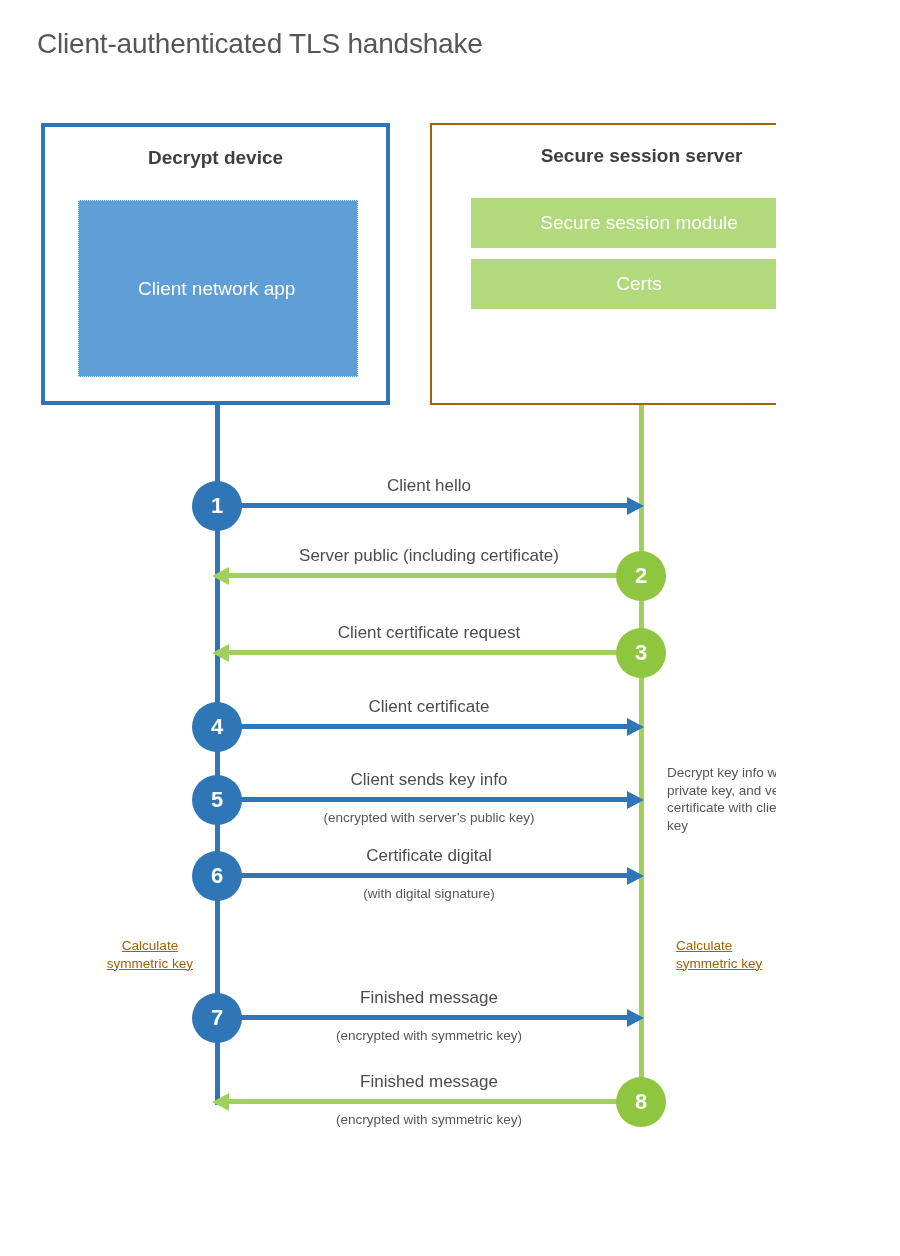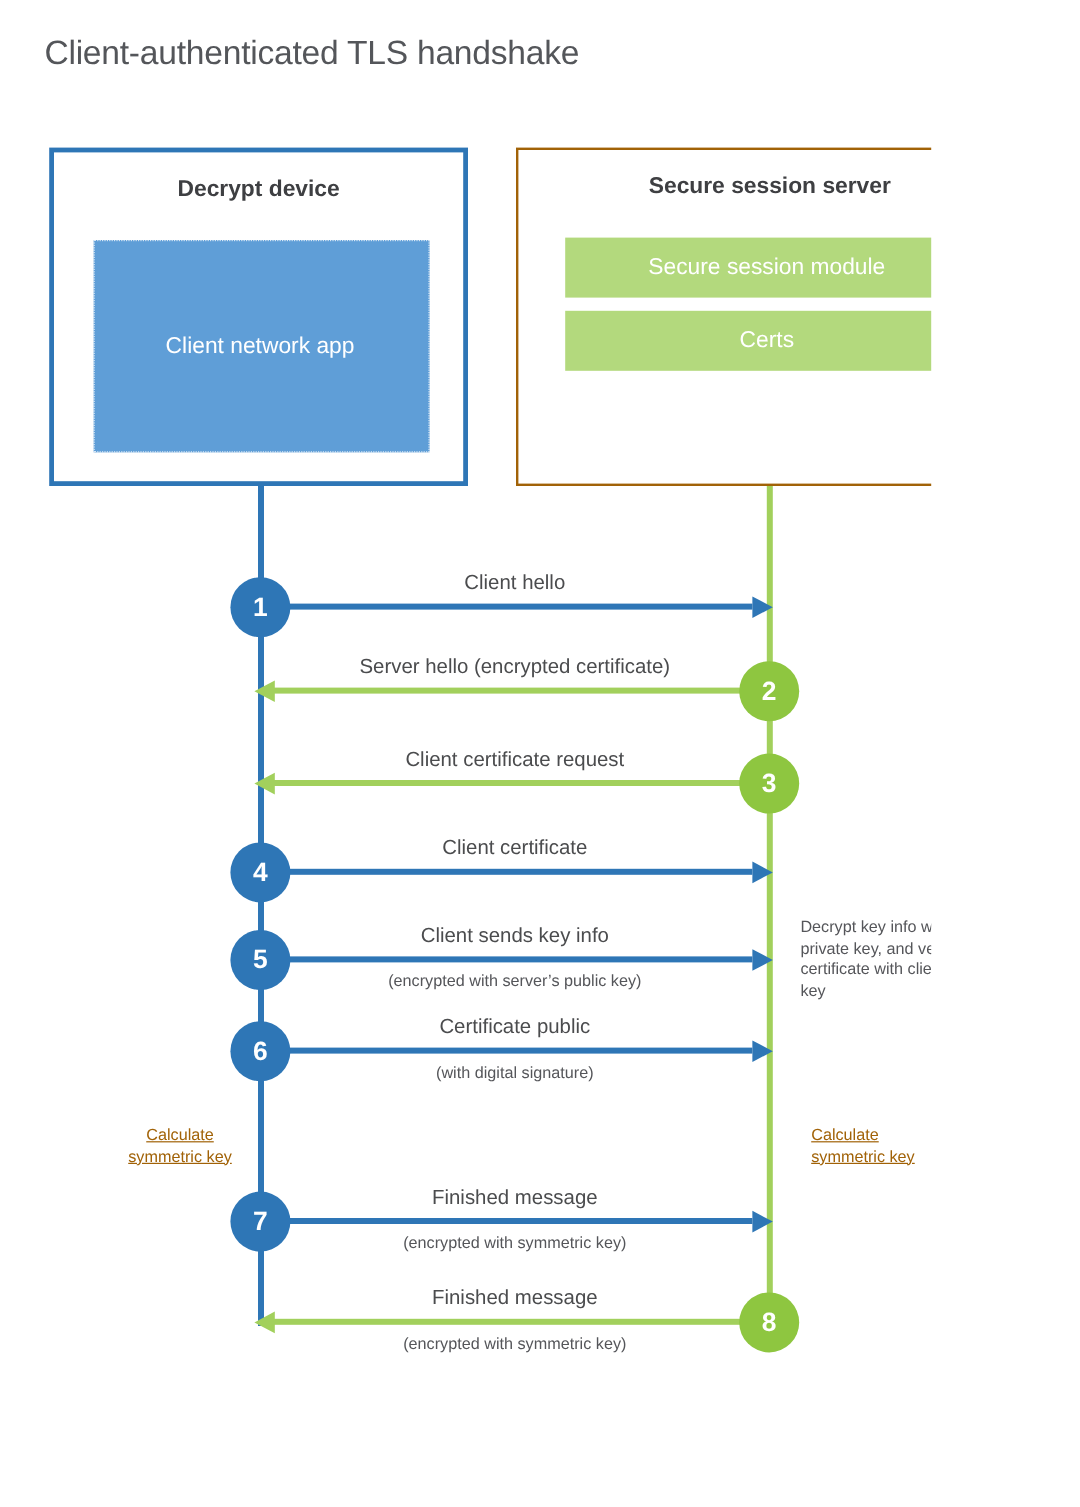--- a/index.html
+++ b/index.html
@@ -95,21 +95,21 @@
   <div class="vline green"></div>
 
   <div class="s1">
     <div class="lbl">Client hello</div>
     <div class="hline blue"></div>
     <div class="head right"></div>
     <div class="circle blue">1</div>
   </div>
 
   <div class="s2">
-    <div class="lbl">Server hello (encrypted certificate)</div>
+    <div class="lbl">Server public (including certificate)</div>
     <div class="hline green"></div>
     <div class="head left"></div>
     <div class="circle green">2</div>
   </div>
 
   <div class="s3">
     <div class="lbl">Client certificate request</div>
     <div class="hline green"></div>
     <div class="head left"></div>
     <div class="circle green">3</div>
@@ -124,21 +124,21 @@
 
   <div class="s5">
     <div class="lbl">Client sends key info</div>
     <div class="sub">(encrypted with server’s public key)</div>
     <div class="hline blue"></div>
     <div class="head right"></div>
     <div class="circle blue">5</div>
   </div>
 
   <div class="s6">
-    <div class="lbl">Certificate public</div>
+    <div class="lbl">Certificate digital</div>
     <div class="sub">(with digital signature)</div>
     <div class="hline blue"></div>
     <div class="head right"></div>
     <div class="circle blue">6</div>
   </div>
 
   <div class="s7">
     <div class="lbl">Finished message</div>
     <div class="sub">(encrypted with symmetric key)</div>
     <div class="hline blue"></div>

